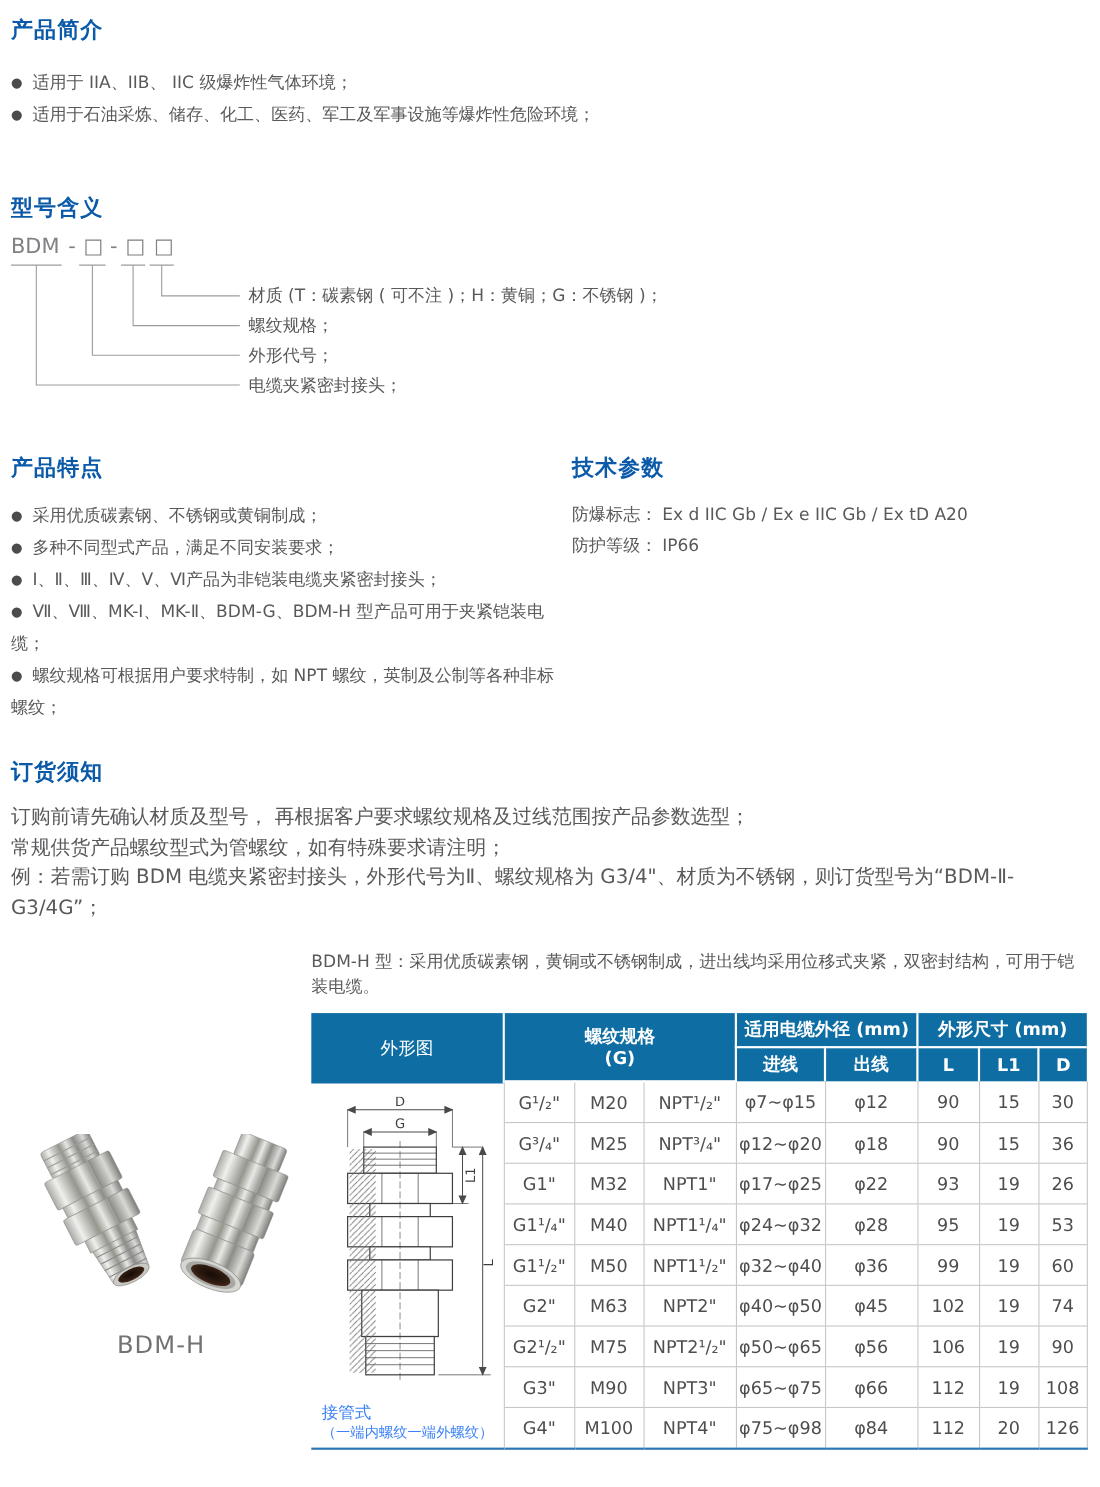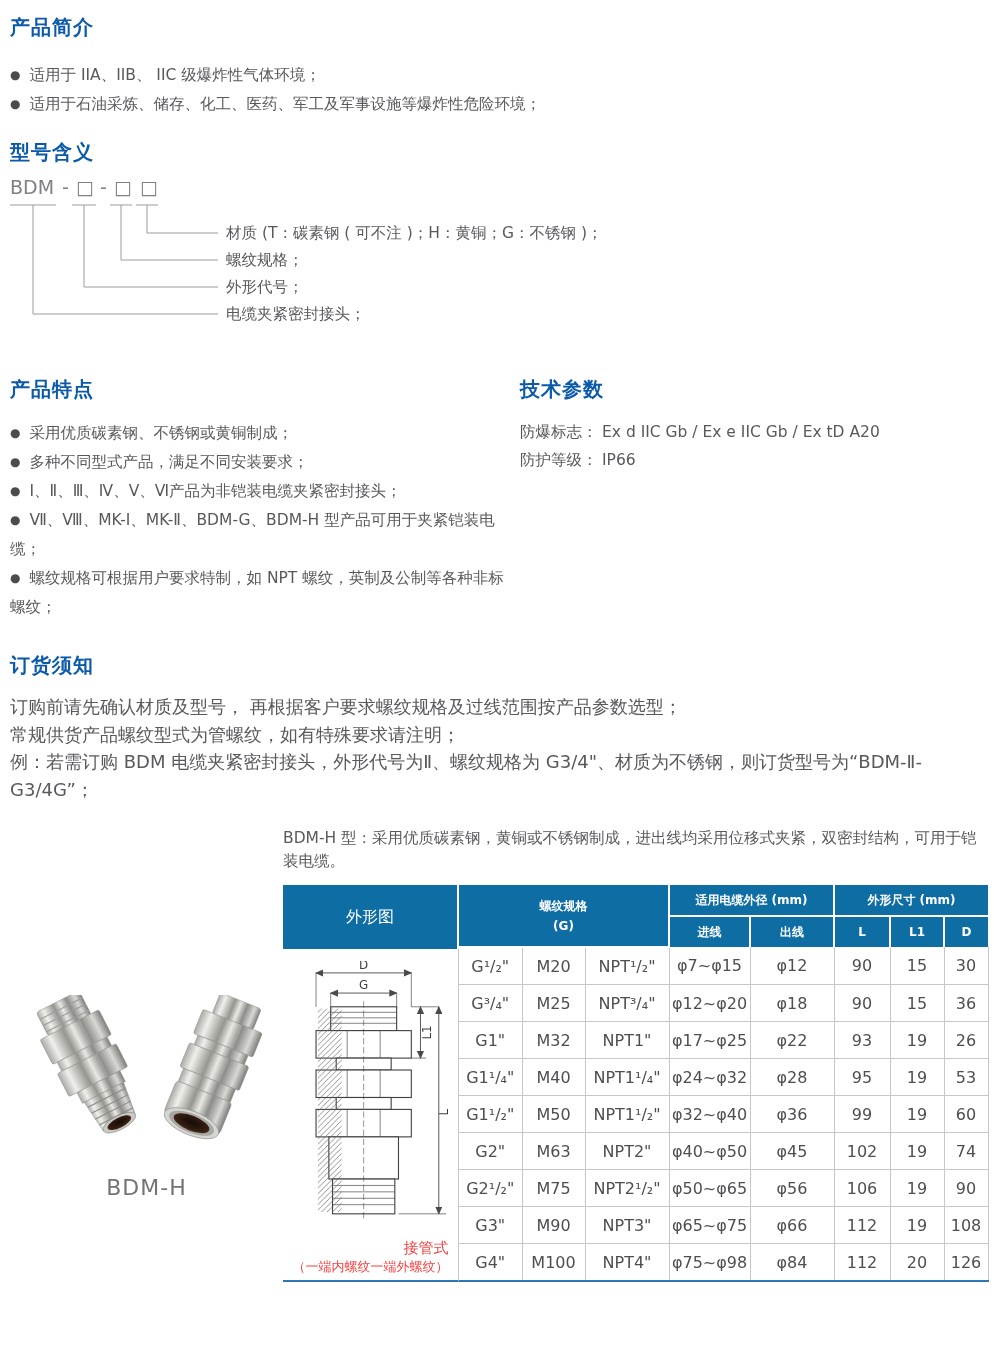--- a/index.html
+++ b/index.html
@@ -11,21 +11,21 @@
   .page{padding:14px 10px 0 10px;box-sizing:border-box;}
   .sec-title{
     font-size:20px;font-weight:bold;color:#0B5AA9;
     margin:0 0 0 0;letter-spacing:1px;
   }
   
   .bullet-list{margin-top:20px;}
   .bullet-item{font-size:15.5px;line-height:29px;color:#58595B;}
   .dot{color:#4B4C4E;font-size:12px;margin-right:9px;vertical-align:1px;}
   
-  .model-sec{margin-top:20px;}
+  .model-sec{margin-top:56px;}
   .model-svg{display:block;margin-top:12px;}
   .model-code{font-size:19px;fill:#808184;}
   .model-label{font-size:15.5px;fill:#58595B;}
   .model-line{stroke:#9B9C9E;stroke-width:1;fill:none;}
   
   .twocol{display:flex;margin-top:46px;}
   .col-feat{width:508px;flex:none;}
   .col-spec{flex:1;padding-left:2px;}
   .feat-list{margin-top:16px;}
   .spec-list{margin-top:16px;font-size:15.5px;line-height:27.5px;}
@@ -49,26 +49,26 @@
   .outline-header{
     background:#0E6EA3;color:#fff;height:64px;flex:none;
     display:flex;align-items:center;justify-content:center;
     font-size:16px;border-right:2px solid #fff;box-sizing:border-box;
   }
   .outline-body{
     flex:1;border-right:1px solid #C6C7C9;border-bottom:2px solid #2F76B5;
     display:flex;flex-direction:column;justify-content:space-between;
     align-items:center;padding:12px 0 4px 0;box-sizing:border-box;
   }
-  .outline-caption{text-align:right;color:#ef4444;}
+  .outline-caption{text-align:left;color:#3b82f6;}
   .outline-caption .cap1{font-size:15px;line-height:20px;}
   .outline-caption .cap2{font-size:13px;line-height:18px;}
   table.spec-table{border-collapse:collapse;table-layout:fixed;width:529px;}
   .spec-table th{
-    background:#0E6EA3;color:#fff;font-weight:bold;font-size:12px;
+    background:#0E6EA3;color:#fff;font-weight:bold;font-size:16px;
     border-right:2px solid #fff;border-bottom:2px solid #fff;
     padding:0;height:30px;
   }
   .spec-table th.no-r{border-right:0;}
   .spec-table th.no-b{border-bottom:0;}
   .spec-table th .th2{display:block;line-height:20px;}
   .spec-table td{
     border-right:1px solid #C6C7C9;border-bottom:1px solid #C6C7C9;
     height:36px;text-align:center;font-size:16px;color:#4D4E50;padding:0;
     white-space:nowrap;

